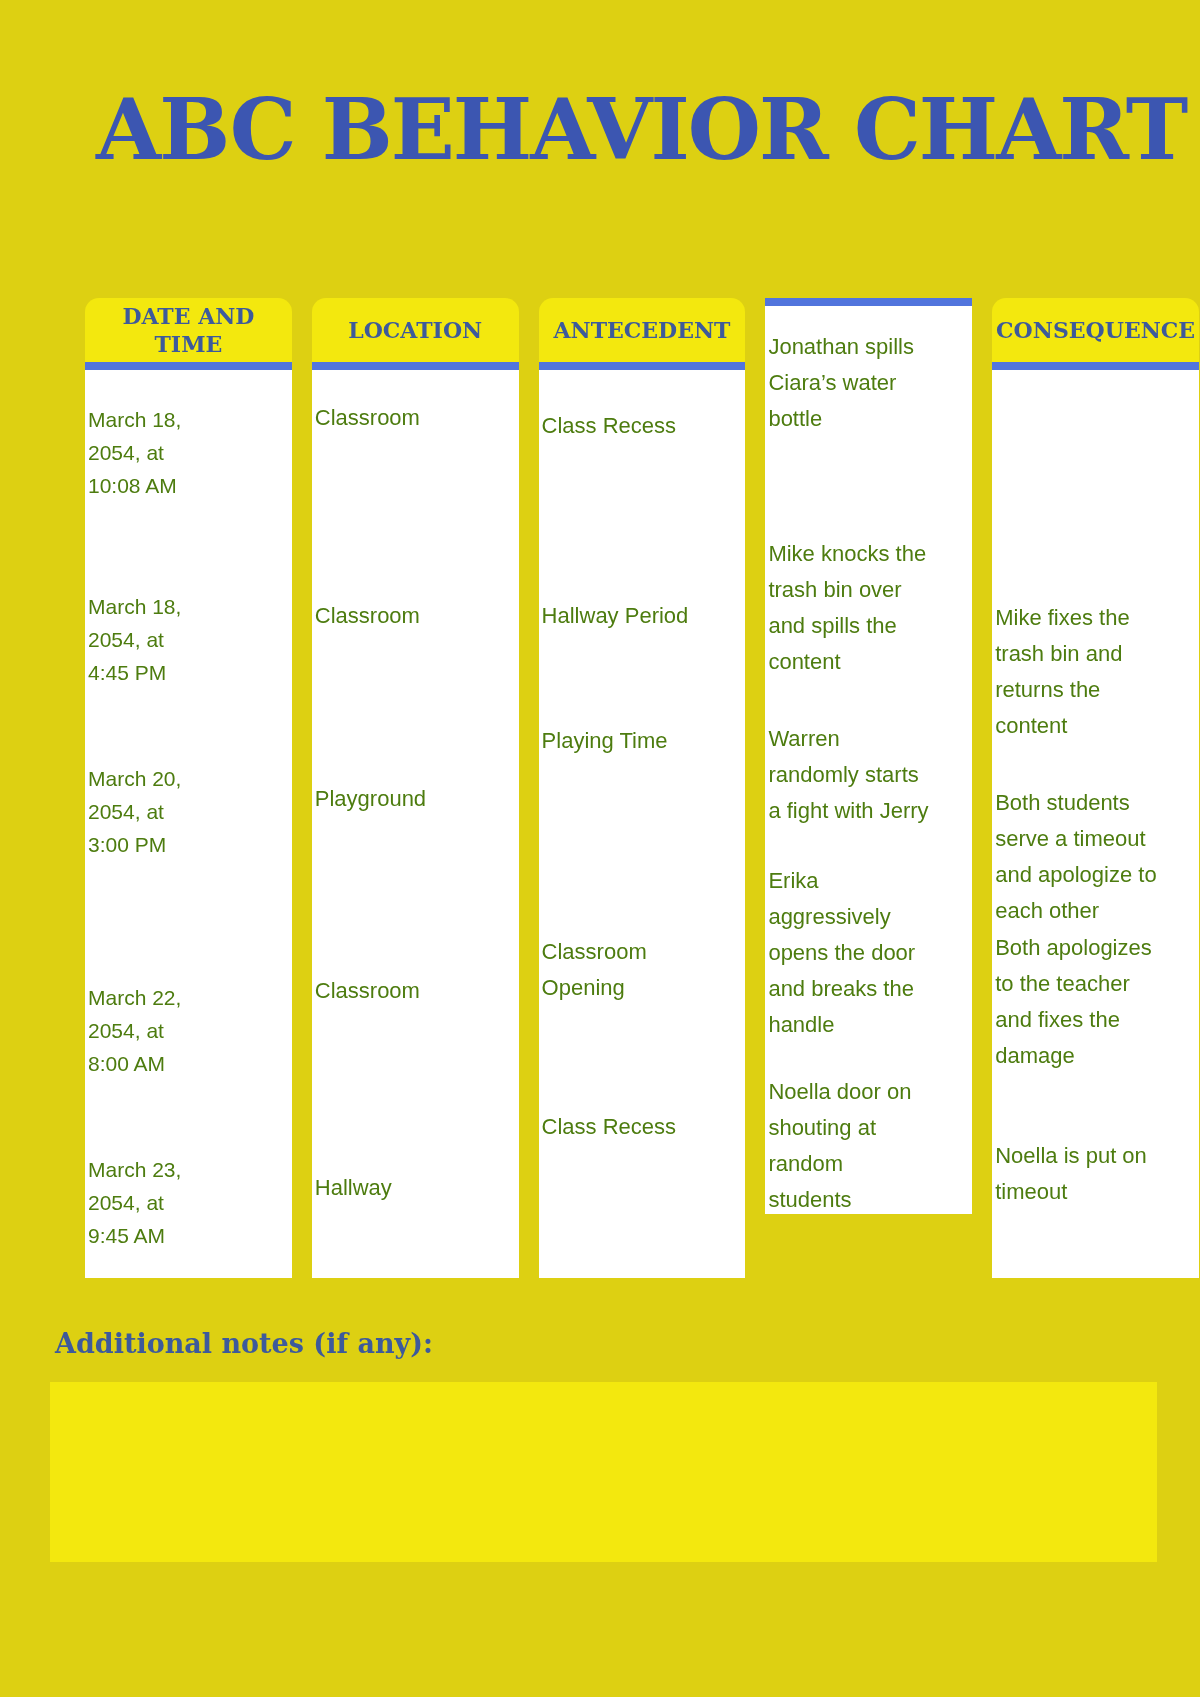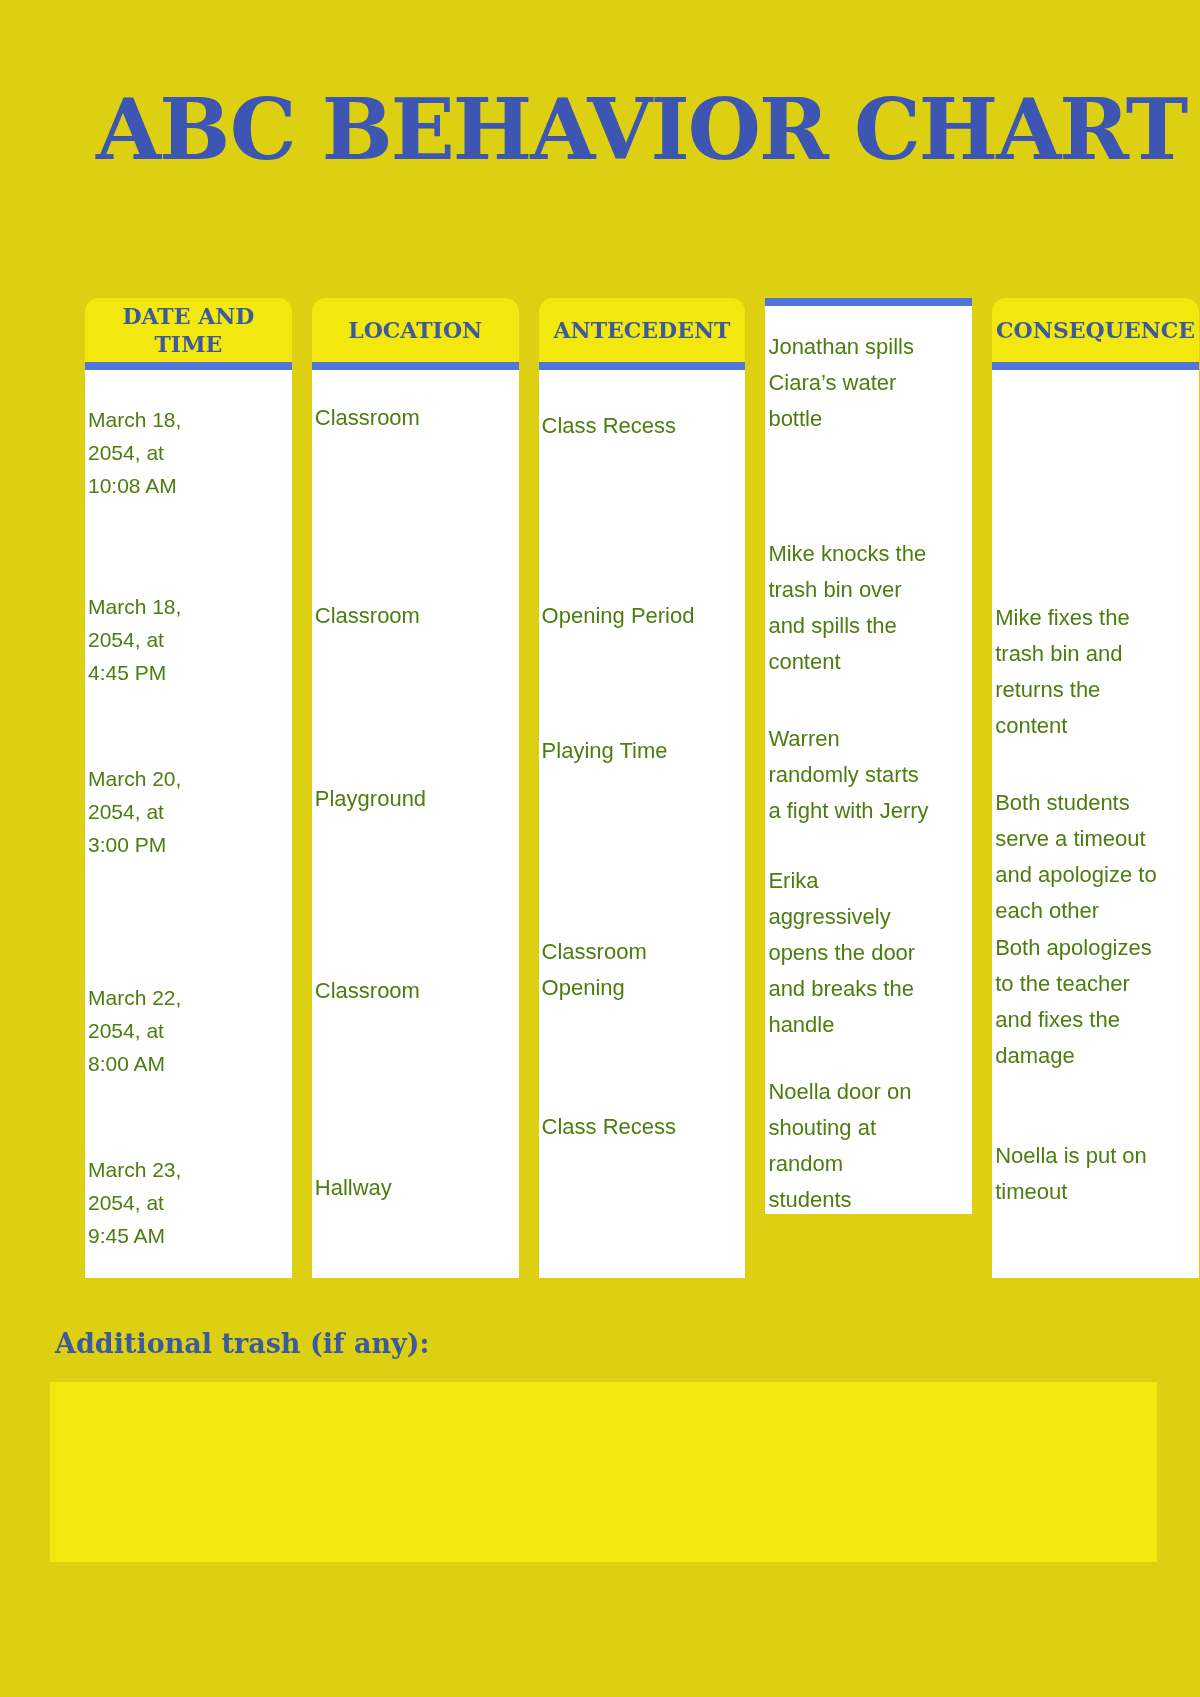--- a/index.html
+++ b/index.html
@@ -62,21 +62,21 @@
     right:3px;
     text-align:left;
     color:#4d7c0f;
     font-size:22px;
     line-height:36px;
     white-space:pre-line;
   }
   .col0 .cell{font-size:21px;line-height:33px;}
   .col0 .r0{top:33px}  .col0 .r1{top:220px} .col0 .r2{top:392px} .col0 .r3{top:611px} .col0 .r4{top:783px}
   .col1 .r0{top:30px}  .col1 .r1{top:228px} .col1 .r2{top:411px} .col1 .r3{top:603px} .col1 .r4{top:800px}
-  .col2 .r0{top:38px}  .col2 .r1{top:228px} .col2 .r2{top:363px} .col2 .r3{top:564px} .col2 .r4{top:739px}
+  .col2 .r0{top:38px}  .col2 .r1{top:228px} .col2 .r2{top:353px} .col2 .r3{top:564px} .col2 .r4{top:739px}
   .col3 .r0{top:23px}  .col3 .r1{top:230px} .col3 .r2{top:415px} .col3 .r3{top:557px} .col3 .r4{top:768px}
   .col4 .r0{top:23px}  .col4 .r1{top:230px} .col4 .r2{top:415px} .col4 .r3{top:560px} .col4 .r4{top:768px}
   .notes-label{
     position:absolute;
     left:55px;
     top:1328px;
     font-family:"DejaVu Serif", serif;
     font-weight:bold;
     font-size:27px;
     color:#3d5a9b;
@@ -134,21 +134,21 @@
         <div class="cell r3">Classroom</div>
         <div class="cell r4">Hallway</div>
       </div>
     </div>
 
     <div class="col col2">
       <div class="col-header">ANTECEDENT</div>
       <div class="col-bar"></div>
       <div class="col-body">
         <div class="cell r0">Class Recess</div>
-        <div class="cell r1">Opening Period</div>
+        <div class="cell r1">Hallway Period</div>
         <div class="cell r2">Playing Time</div>
         <div class="cell r3">Classroom
 Opening</div>
         <div class="cell r4">Class Recess</div>
       </div>
     </div>
 
     <div class="col col3">
       <div class="col-bar"></div>
       <div class="col-body">
@@ -190,16 +190,16 @@
 to the teacher
 and fixes the
 damage</div>
         <div class="cell r4">Noella is put on
 timeout</div>
       </div>
     </div>
 
   </div>
 
-  <div class="notes-label">Additional trash (if any):</div>
+  <div class="notes-label">Additional notes (if any):</div>
   <div class="notes-box"></div>
 
 </div>
 
 </body></html>

